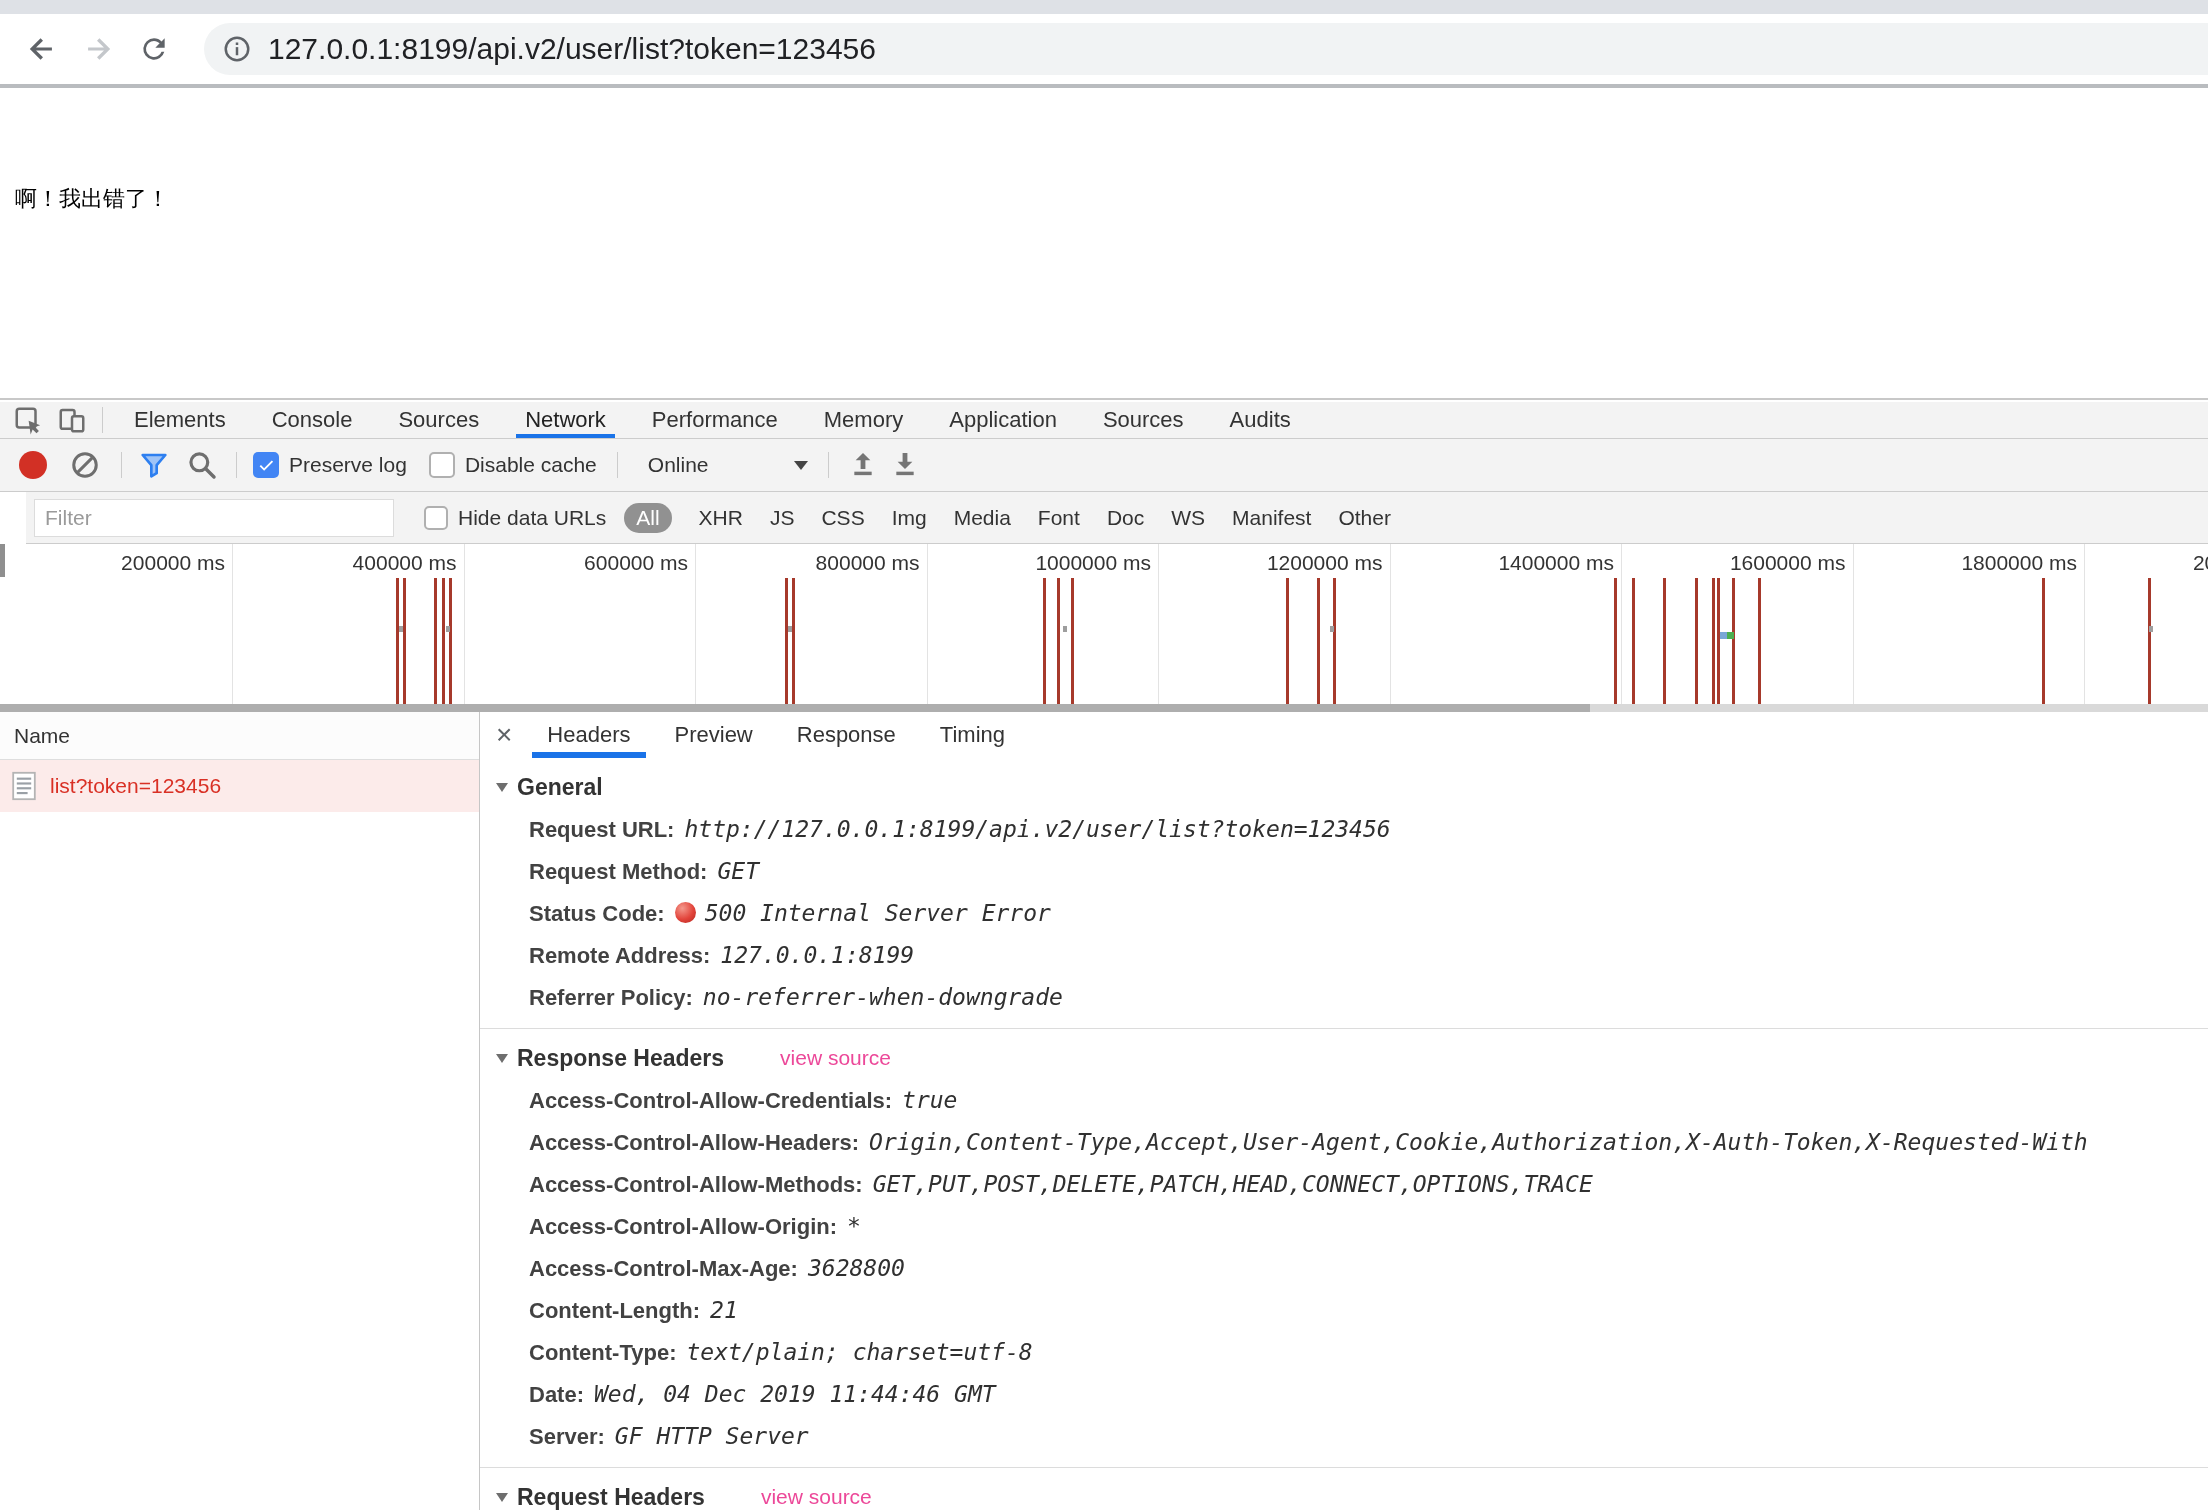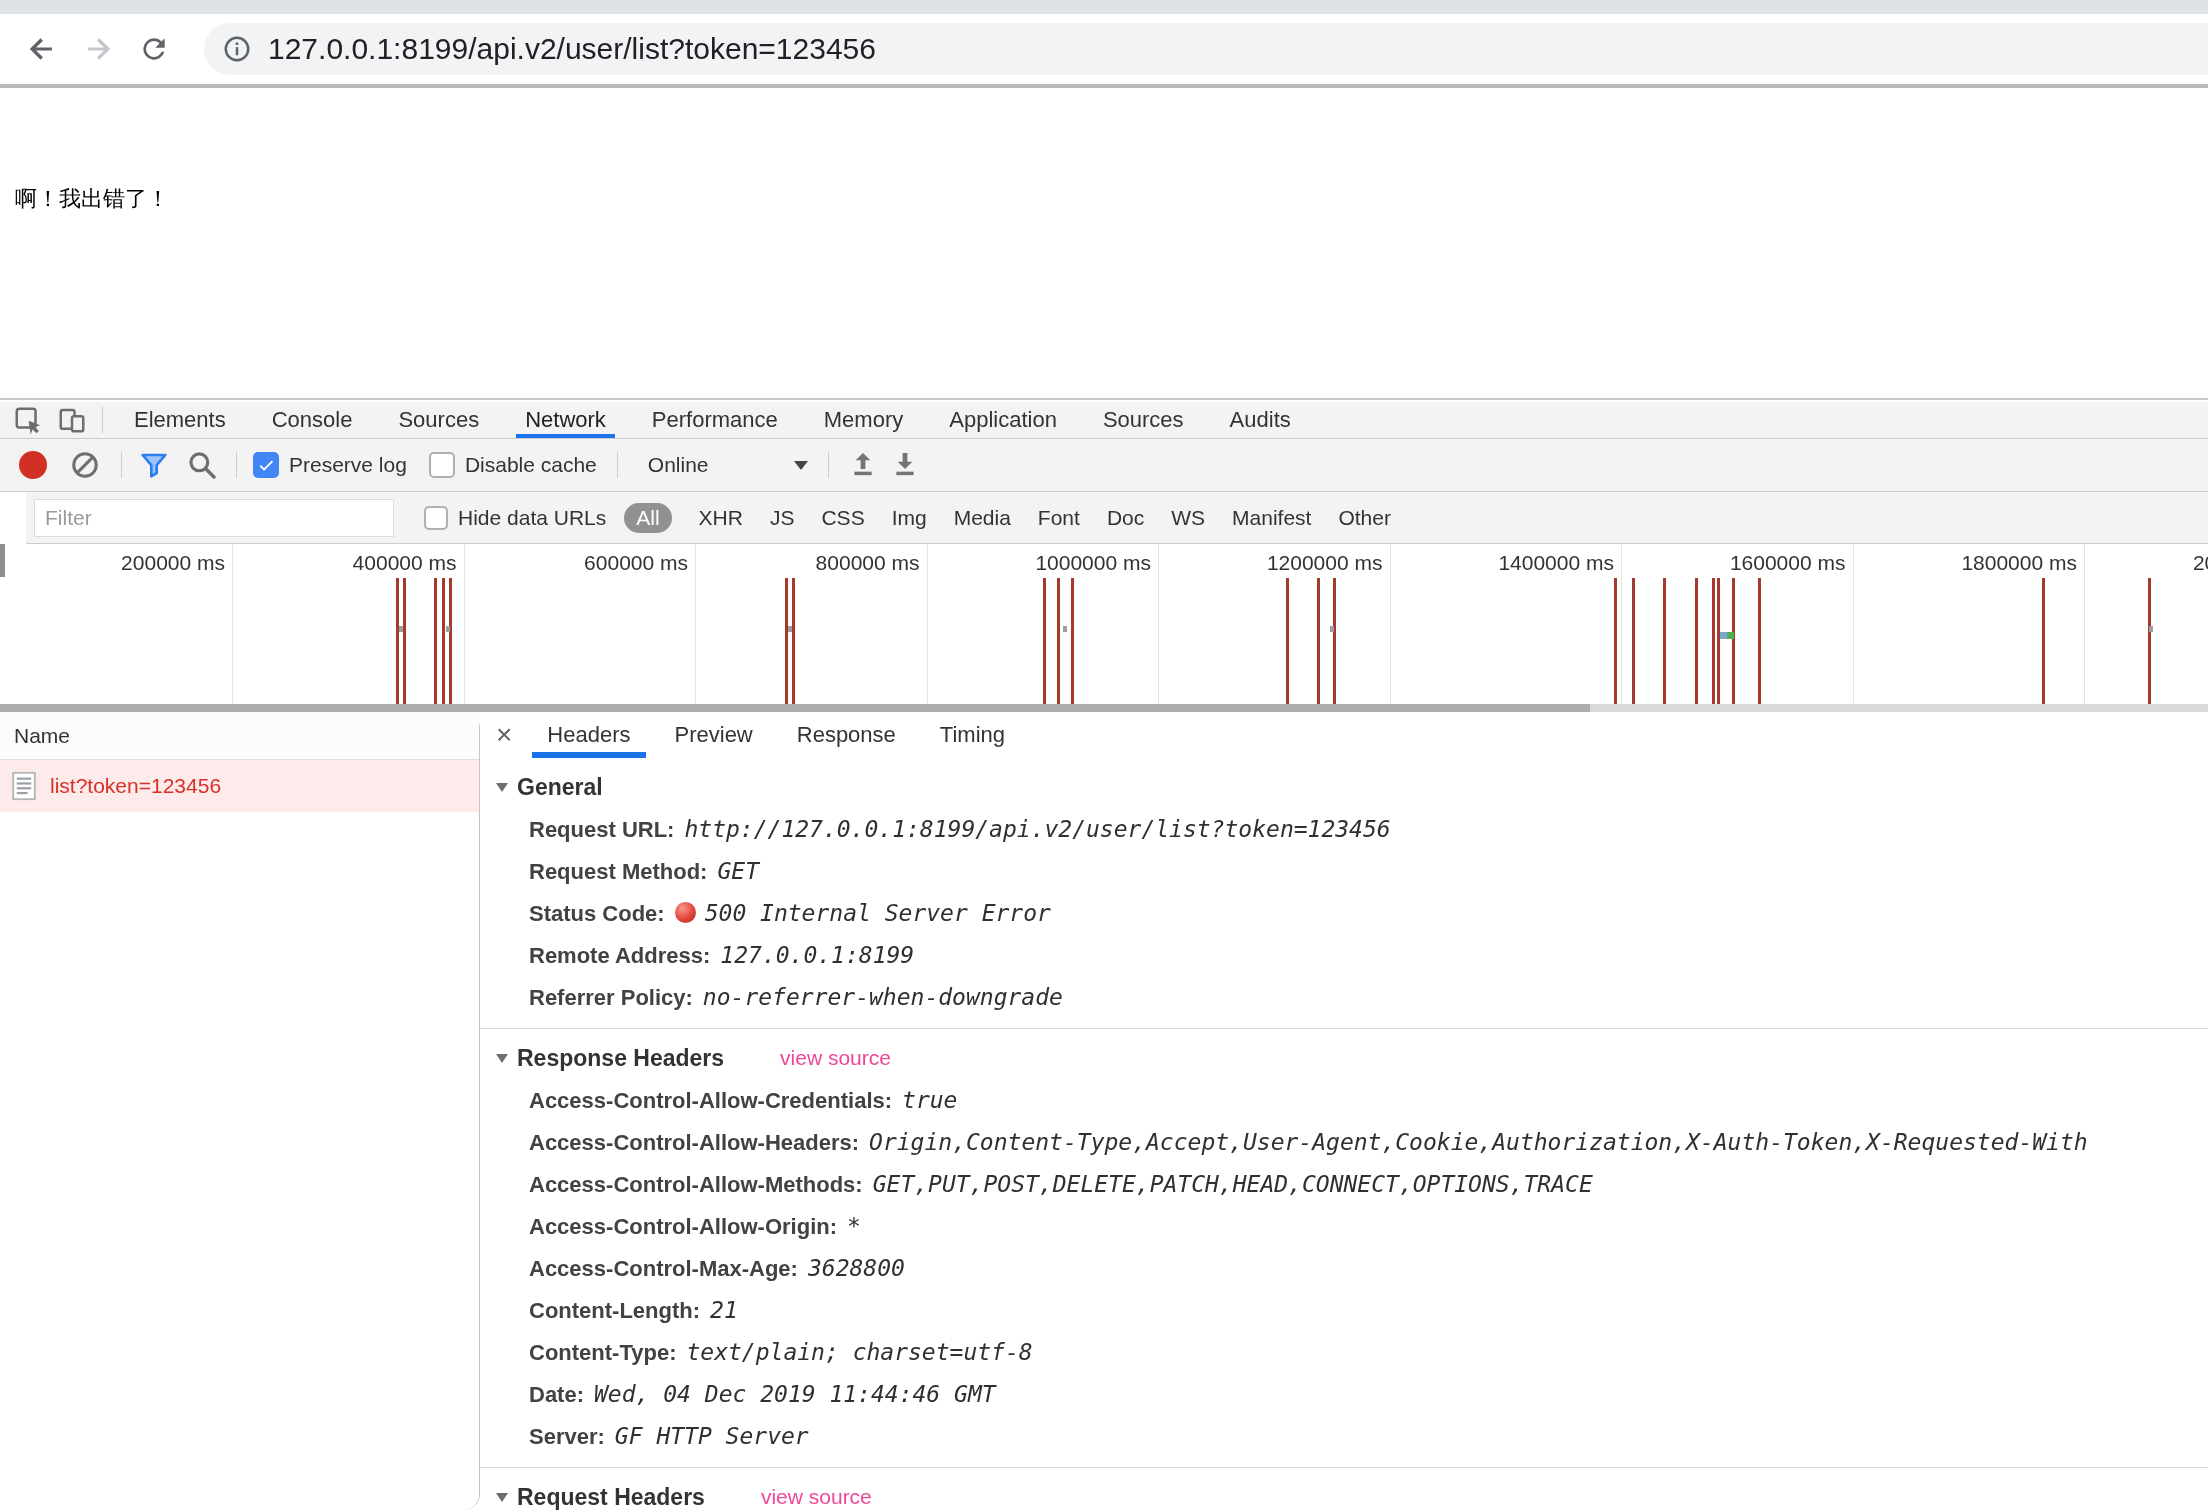--- a/index.html
+++ b/index.html
@@ -65,21 +65,21 @@
   .ov-mark.green { background:#4caf50; }
   .ov-mark.blue { background:#7aa7d6; }
   .ov-mark.gray { background:#9e9e9e; width:4px; height:6px; }
   .ov-left-nub { position:absolute; left:0; top:0; width:5px; height:33px; background:#8f8f8f; }
 
   .hsplit { position:absolute; left:0; top:304px; width:2208px; height:8px; background:#d9d9d9; }
   .hsplit-thumb { position:absolute; left:0; top:0; width:1590px; height:8px; background:#aeaeae; }
 
   .dt-main { position:absolute; left:0; top:312px; width:2208px; height:798px; display:flex; }
 
-  .requests-pane { width:480px; flex:0 0 auto; border-right:1px solid #c6c6c6; background:#fff;border-radius:16px; }
+  .requests-pane { width:480px; flex:0 0 auto; border-right:1px solid #c6c6c6; background:#fff; }
   .col-header { height:48px; background:#fcfcfc; border-bottom:1px solid #dedede; display:flex; align-items:center; }
   .col-header span { font-size:21px; color:#333; margin-left:14px; }
   .request-row { height:52px; background:#fcebea; display:flex; align-items:center; }
   .request-row .doc-icon { margin-left:12px; flex:0 0 auto; }
   .request-name { font-size:21px; color:#d93025; margin-left:14px; white-space:nowrap; }
 
   .details-pane { flex:1; display:flex; flex-direction:column; background:#fff; overflow:hidden; }
   .details-tabs { height:46px; display:flex; align-items:center; flex:0 0 auto; }
   .close-x { font-size:28px; color:#5f6368; margin-left:16px; line-height:1; }
   .d-tab { position:relative; padding:0 21px; font-size:22px; color:#333; height:46px; line-height:46px; margin-left:2px; }

